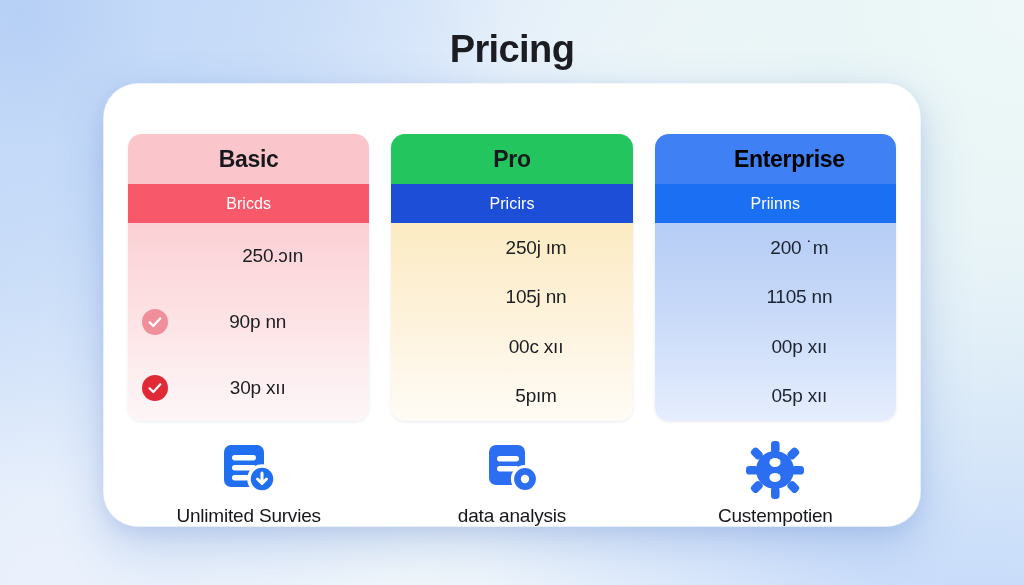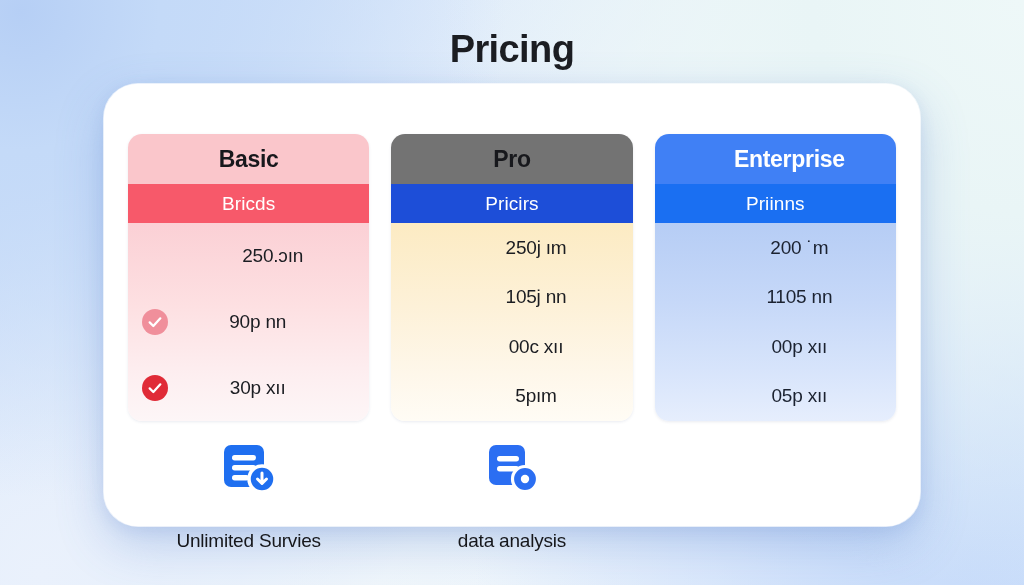--- a/index.html
+++ b/index.html
@@ -102,21 +102,21 @@
     font-size: 23px;
     font-weight: 700;
     letter-spacing: -0.3px;
   }
 
   .plan-subheader {
     height: 39px;
     display: flex;
     align-items: center;
     justify-content: center;
-    font-size: 19px;
+    font-size: 16px;
     font-weight: 500;
     color: #ffffff;
     letter-spacing: 0.1px;
   }
 
   .plan-rows {
     flex: 1;
     display: flex;
     flex-direction: column;
   }
@@ -154,47 +154,47 @@
   }
 
   .plan-row.no-check .row-label { padding-right: 0; }
 
   
   .plan-basic .plan-title    { background: #fac6cb; color: #17181c; }
   .plan-basic .plan-subheader{ background: #f7596a; }
   .plan-basic .plan-rows     { background: linear-gradient(180deg,#fbd0d5 0%, #fde0e2 42%, #fdeef0 76%, #fdf6f7 100%); }
 
   
-  .plan-pro .plan-title    { background: #737373; color: #17181c; }
+  .plan-pro .plan-title    { background: #22c55e; color: #17181c; }
   .plan-pro .plan-subheader{ background: #1d4ed8; }
   .plan-pro .plan-rows     { background: linear-gradient(180deg,#fcebc3 0%, #fdf1d8 42%, #fef7ea 76%, #fffcf5 100%); }
 
   
-  .plan-enterprise .plan-title    { background: #4080f5; color: #ffffff; padding-left: 28px; }
+  .plan-enterprise .plan-title    { background: #4080f5; color: #000000; padding-left: 28px; }
   .plan-enterprise .plan-subheader{ background: #1a6ff2; }
   .plan-enterprise .plan-rows     { background: linear-gradient(180deg,#b6cdf5 0%, #c6d8f8 40%, #d7e4fb 74%, #e6eefd 100%); }
   .plan-enterprise .row-label     { color: #1b2230; }
 
   
   .feature {
     margin-top: 18px;
     display: flex;
     flex-direction: column;
     align-items: center;
   }
 
   .feature-icon {
     height: 62px;
     display: flex;
     align-items: center;
     justify-content: center;
   }
 
   .feature-label {
-    margin-top: 29px;
+    margin-top: 4px;
     font-size: 19px;
     color: #16171b;
     letter-spacing: -0.2px;
     text-align: center;
   }
 </style>
 </head>
 <body>
 
 <div id="page-bg"></div>
@@ -313,16 +313,36 @@
             <div class="row-label">00p xıı</div>
           </div>
           <div class="plan-row no-check">
             <div class="row-spacer"></div>
             <div class="row-label">05p xıı</div>
           </div>
 
         </div>
       </div>
 
+      <div class="feature">
+        <div class="feature-icon">
+          <svg width="58" height="58" viewBox="0 0 58 58">
+            <g fill="#2b6ef2">
+              <circle cx="29" cy="29" r="19"></circle>
+              <rect x="25" y="0" width="8.6" height="12" rx="3.4"></rect>
+              <rect x="25" y="46" width="8.6" height="12" rx="3.4"></rect>
+              <rect x="0" y="25" width="12" height="8.6" rx="3.4"></rect>
+              <rect x="46" y="25" width="12" height="8.6" rx="3.4"></rect>
+              <rect x="6.5" y="6.5" width="8.6" height="12" rx="3.4" transform="rotate(-45 10.8 12.5)"></rect>
+              <rect x="43" y="6.5" width="8.6" height="12" rx="3.4" transform="rotate(45 47.3 12.5)"></rect>
+              <rect x="6.5" y="40" width="8.6" height="12" rx="3.4" transform="rotate(45 10.8 46)"></rect>
+              <rect x="43" y="40" width="8.6" height="12" rx="3.4" transform="rotate(-45 47.3 46)"></rect>
+            </g>
+            <ellipse cx="29" cy="21.5" rx="5.6" ry="4.6" fill="#ffffff"></ellipse>
+            <ellipse cx="29" cy="36.5" rx="5.6" ry="4.6" fill="#ffffff"></ellipse>
+          </svg>
+        </div>
+        <div class="feature-label">Custempotien</div>
+      </div>
     </div>
 
   </div>
 </div>
 
 </body></html>

